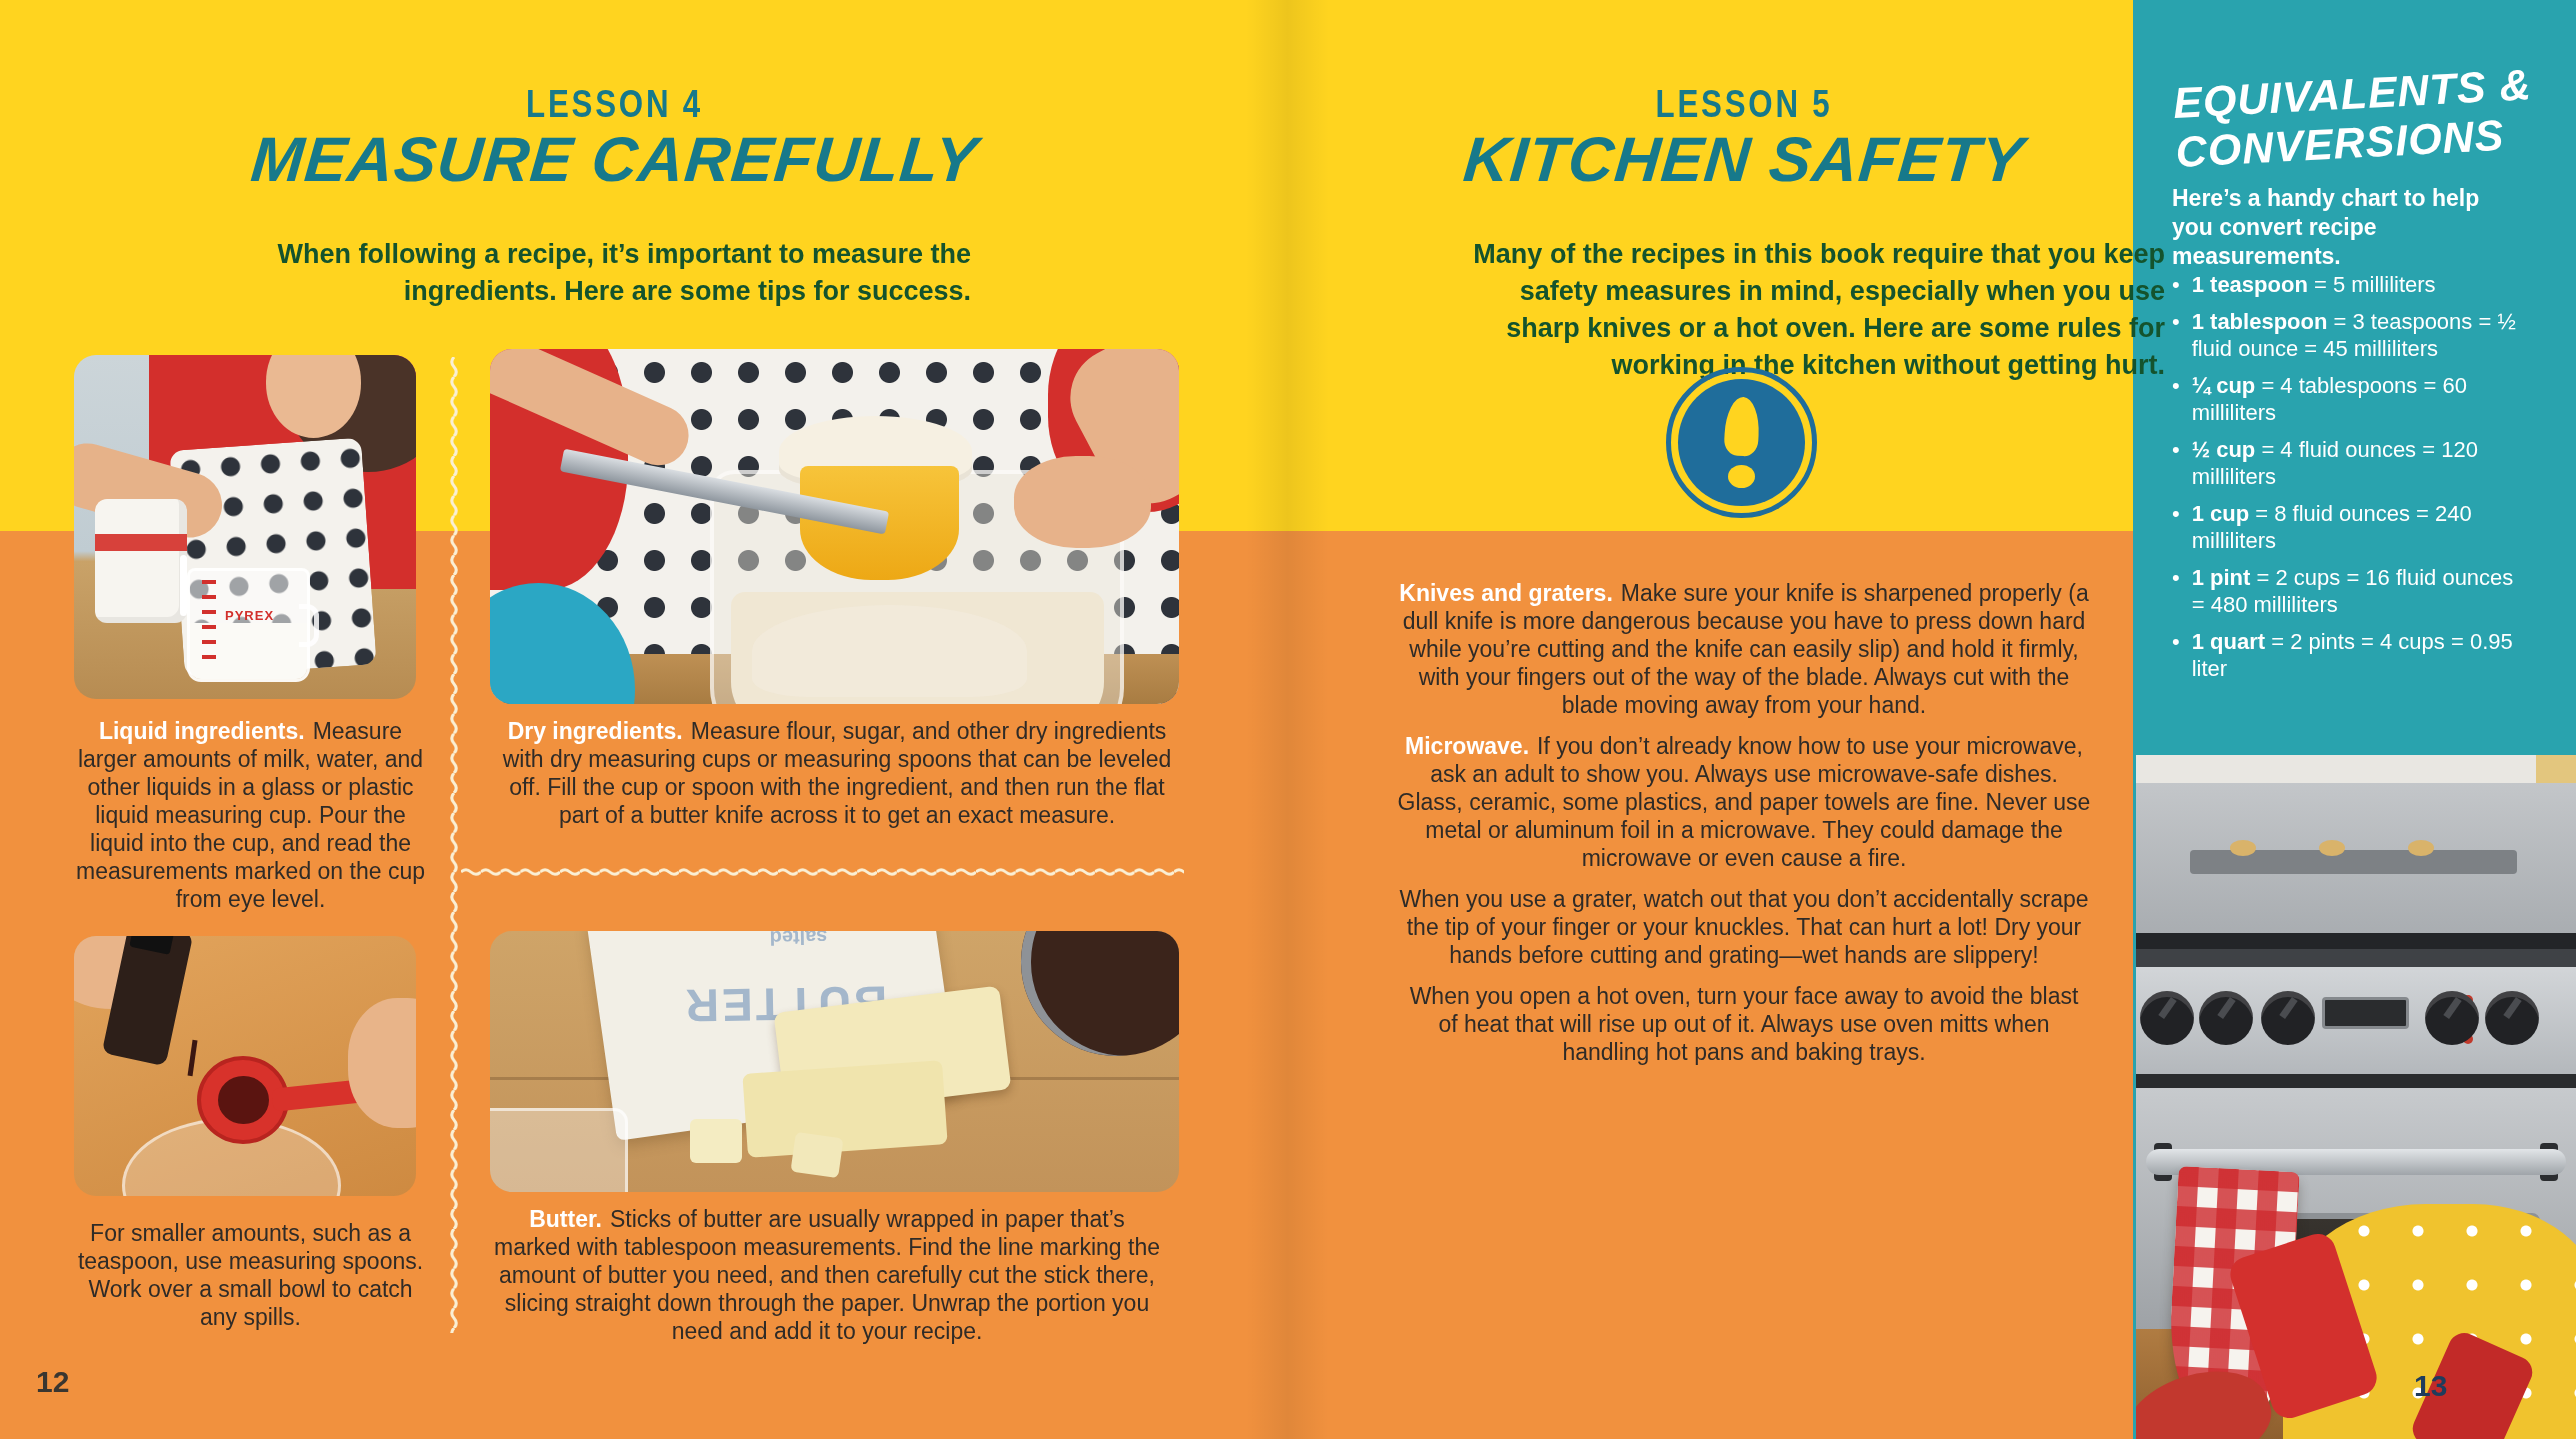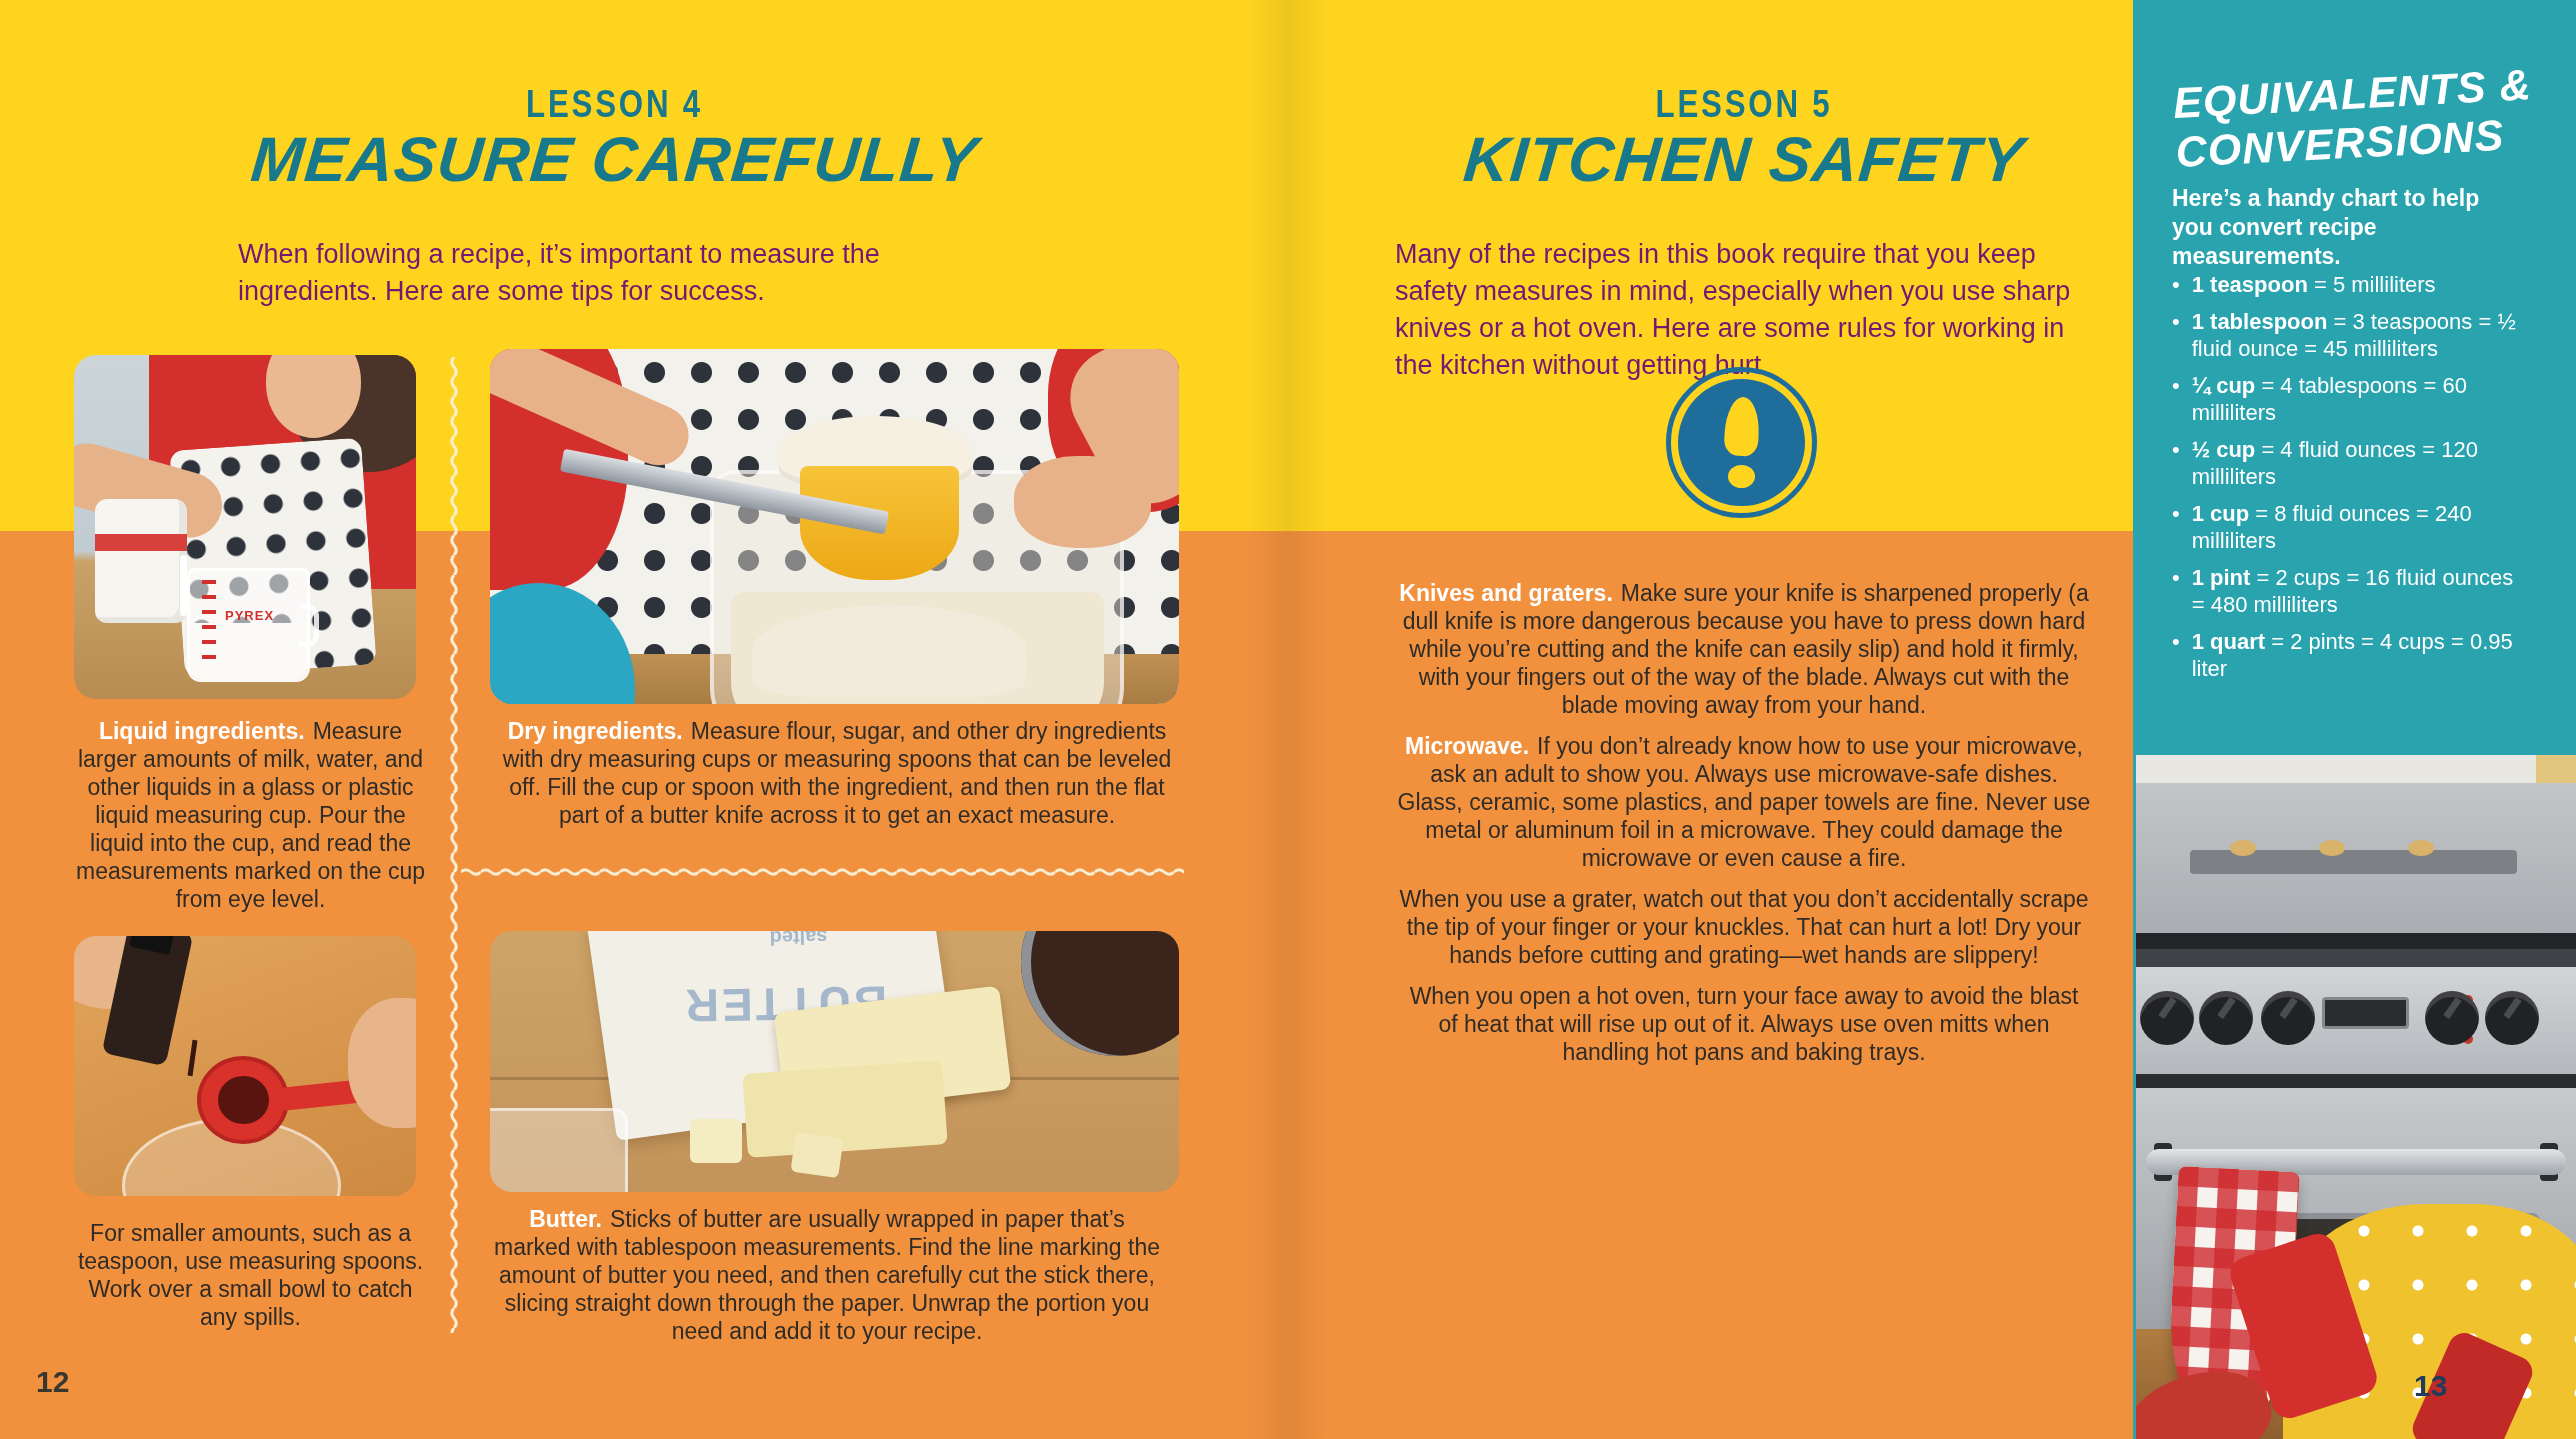--- a/index.html
+++ b/index.html
@@ -24,21 +24,21 @@
   .lesson-label {
     color:#17798B; font-weight:700; font-size:34px; letter-spacing:3px;
     text-align:center; transform:scale(0.92,1.12);
   }
   .script-title {
     color:#17798B; font-weight:700; font-style:italic; font-size:63px;
     letter-spacing:1px; text-align:center; transform:skewX(-5deg);
     white-space:nowrap;
   }
   .intro {
-    color:#701a75; font-size:27px; line-height:37px; font-weight:400; text-align:left;
+    color:#14532d; font-size:27px; line-height:37px; font-weight:700; text-align:right;
   }
 
   
   .copy { color:#2F2B27; font-size:23px; line-height:28px; font-weight:400; }
   .copy p { margin-bottom:13px;text-align:center; }
   .subhead { color:#FFFFFF; font-weight:700; margin-right:8px; }
 
   .pagenum { font-weight:700; font-size:30px; }
 
   
@@ -296,21 +296,21 @@
 </div>
 
 <div class="abs copy" style="left:490px;top:1205px;width:674px">
   <p><span class="subhead">Butter.</span><span>Sticks of butter are usually wrapped in paper that’s marked with tablespoon measurements. Find the line marking the amount of butter you need, and then carefully cut the stick there, slicing straight down through the paper. Unwrap the portion you need and add it to your recipe.</span></p>
 </div>
 
 <div class="abs pagenum" style="left:36px;top:1365px;color:#3A3630">12</div>
 
 <div class="abs lesson-label" style="left:1395px;top:85px;width:698px">LESSON 5</div>
 <div class="abs script-title" style="left:1395px;top:123px;width:698px">KITCHEN SAFETY</div>
-<div class="abs intro" style="left:1395px;top:236px;width:698px">Many of the recipes in this book require that you keep safety measures in mind, especially when you use sharp knives or a hot oven. Here are some rules for working in the kitchen without getting hurt.</div>
+<div class="abs intro" style="left:1467px;top:236px;width:698px">Many of the recipes in this book require that you keep safety measures in mind, especially when you use sharp knives or a hot oven. Here are some rules for working in the kitchen without getting hurt.</div>
 
 <div class="abs warn-ring">
   <div class="warn-core">
     <div class="ex-bar"></div>
     <div class="ex-dot"></div>
   </div>
 </div>
 
 <div class="abs copy" style="left:1397px;top:579px;width:694px">
   <p><span class="subhead">Knives and graters.</span><span>Make sure your knife is sharpened properly (a dull knife is more dangerous because you have to press down hard while you’re cutting and the knife can easily slip) and hold it firmly, with your fingers out of the way of the blade. Always cut with the blade moving away from your hand.</span></p>

